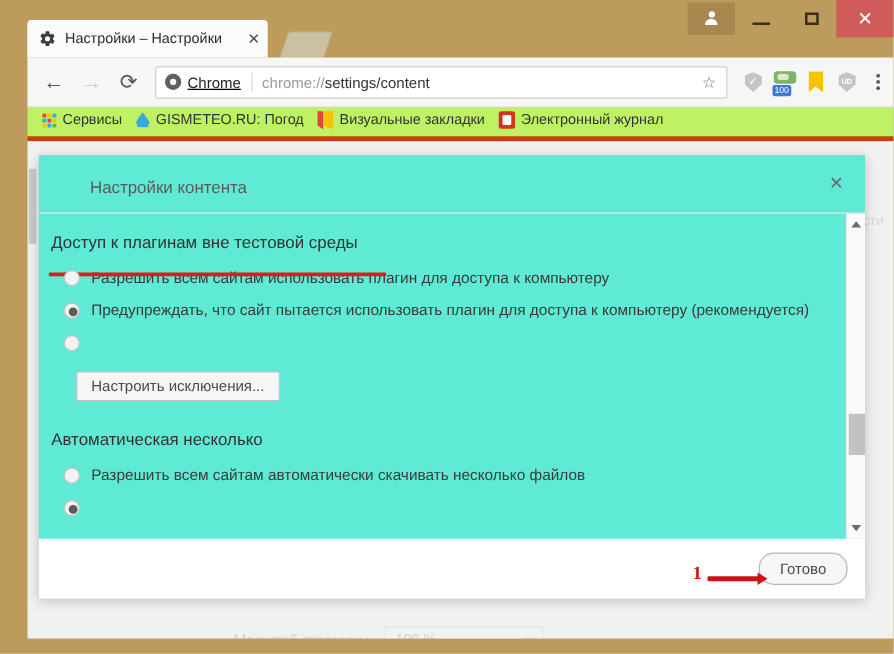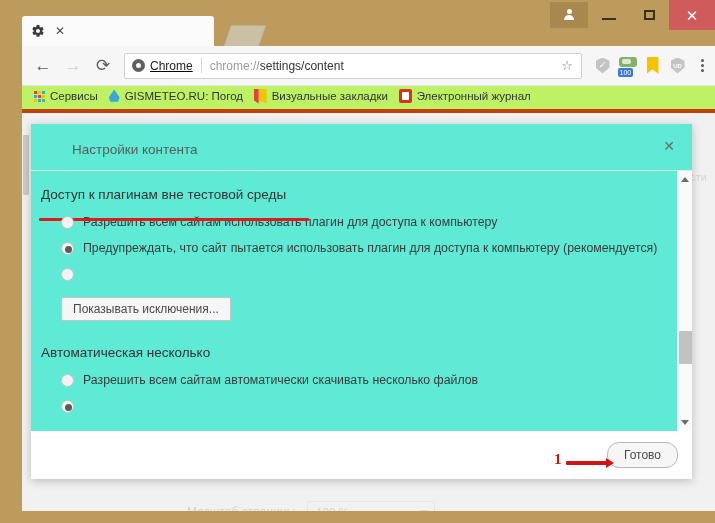--- a/index.html
+++ b/index.html
@@ -307,21 +307,21 @@
     display: inline-block; margin: 0;
   }
   .heading-wrap { padding: 14px 0 0 10px; }
   .red-underline {
     position: absolute; left: 8px; top: 47px;
     width: 270px; height: 3px; background: #e01b1b; border-radius: 1px;
   }
 
   .radio-row {
     display: flex; align-items: flex-start;
-    padding: 0 0 0 30px; margin-top: 12px;
+    padding: 0 0 0 20px; margin-top: 12px;
   }
   .radio {
     width: 13px; height: 13px; flex: 0 0 13px; border-radius: 50%;
     background: #f3f3f3; border: 1px solid #c6c6c6;
     margin-top: 1px; position: relative;
   }
   .radio.sel::after {
     content: ""; position: absolute; left: 3px; top: 3px;
     width: 7px; height: 7px; border-radius: 50%; background: #5b5b5b;
   }
@@ -408,20 +408,21 @@
     </div>
   </div>
 
   <div id="tabstrip">
     <div class="tab">
       <span class="tab-favicon">
         <svg class="gear-svg" width="14" height="14" viewBox="0 0 24 24">
           <path fill="#3c3c3c" d="M19.4 13a7.6 7.6 0 0 0 0-2l2.1-1.6a.5.5 0 0 0 .1-.6l-2-3.5a.5.5 0 0 0-.6-.2l-2.5 1a7.4 7.4 0 0 0-1.7-1L14.5 2a.5.5 0 0 0-.5-.4h-4a.5.5 0 0 0-.5.4l-.3 2.7c-.6.2-1.2.6-1.7 1l-2.5-1a.5.5 0 0 0-.6.2l-2 3.5a.5.5 0 0 0 .1.6L4.6 11a7.6 7.6 0 0 0 0 2l-2.1 1.6a.5.5 0 0 0-.1.6l2 3.5c.1.2.4.3.6.2l2.5-1c.5.4 1.1.8 1.7 1l.3 2.7c0 .2.2.4.5.4h4c.3 0 .5-.2.5-.4l.3-2.7c.6-.2 1.2-.6 1.7-1l2.5 1c.2.1.5 0 .6-.2l2-3.5a.5.5 0 0 0-.1-.6L19.4 13zM12 15.5A3.5 3.5 0 1 1 12 8.5a3.5 3.5 0 0 1 0 7z"></path>
         </svg>
       </span>
+      <span class="tab-title">Настройки – Настройки</span>
       <span class="tab-close">✕</span>
     </div>
     <div class="newtab"></div>
   </div>
 
   <div id="toolbar">
     <div class="nav-btn nav-back">
       <span class="arrow-glyph">←</span>
     </div>
     <div class="nav-btn">
@@ -539,21 +540,21 @@
         </div>
         <div class="radio-row">
           <span class="radio sel"></span>
           <span class="radio-label">Предупреждать, что сайт пытается использовать плагин для доступа к компьютеру (рекомендуется)</span>
         </div>
         <div class="radio-row">
           <span class="radio"></span>
         </div>
 
         <div class="exceptions-wrap">
-          <button class="btn">Показывать исключения...</button>
+          <button class="btn">Настроить исключения...</button>
         </div>
 
         <div class="sec2-wrap">
           <span class="sec-heading">Автоматическая несколько</span>
         </div>
 
         <div class="radio-row">
           <span class="radio"></span>
           <span class="radio-label">Разрешить всем сайтам автоматически скачивать несколько файлов</span>
         </div>

